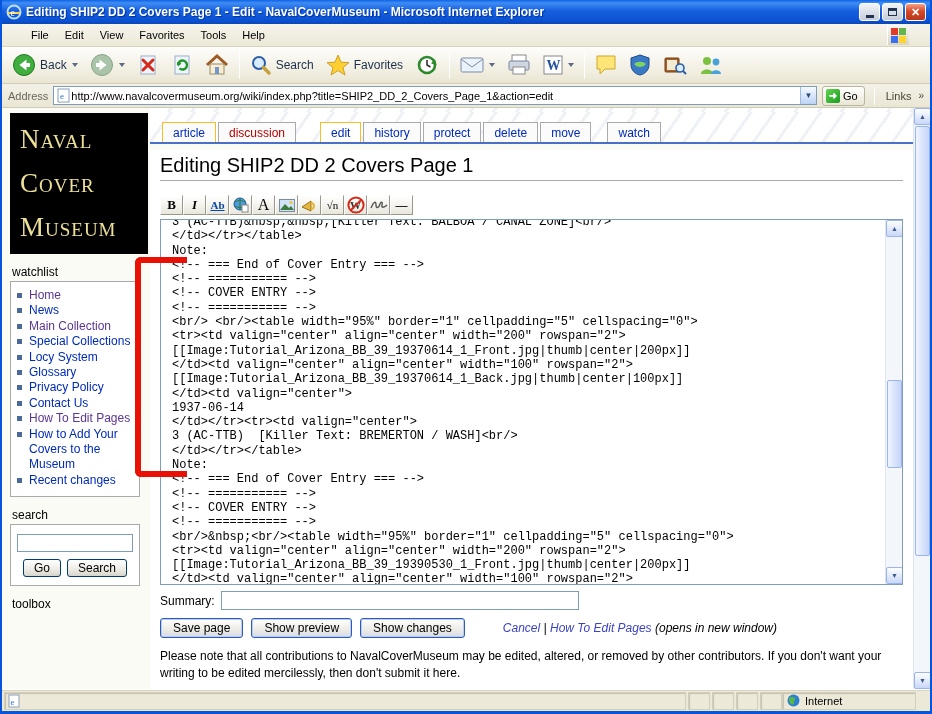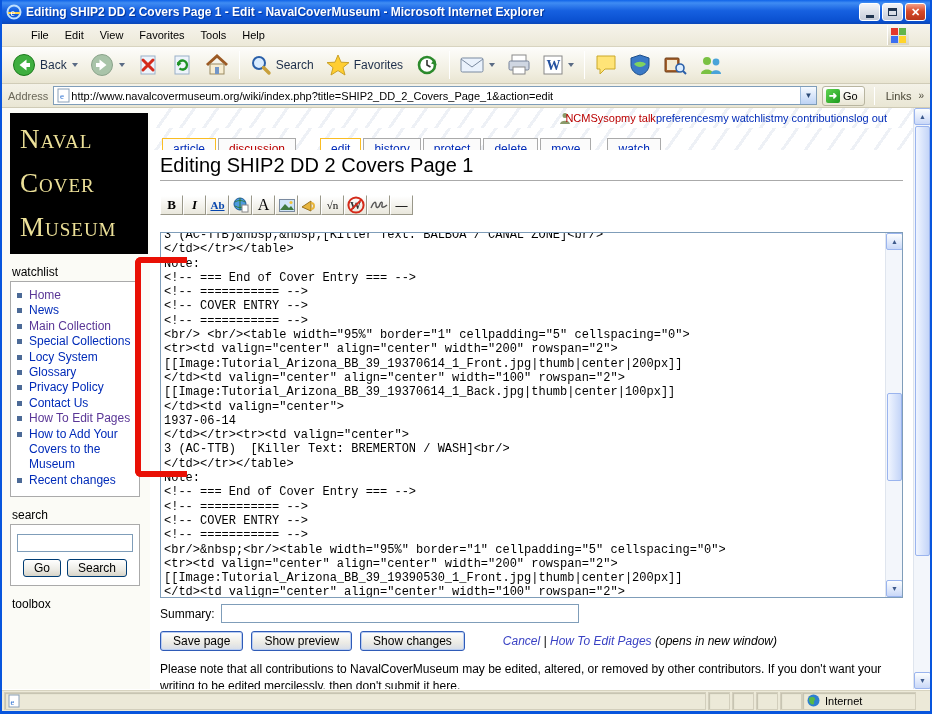--- a/index.html
+++ b/index.html
@@ -69,21 +69,21 @@
   .sb-thumb { position:absolute; left:1px; width:15px; border:1px solid #9ab4ee; border-radius:2px;
     background:linear-gradient(90deg,#f0f5ff,#c4d5f8); }
 
   .personal-bar { position:absolute; left:148px; right:17px; top:0; height:20px; display:flex; align-items:center;
     justify-content:flex-end; gap:0; padding-right:26px; font-size:11px;
     background:repeating-linear-gradient(125deg,#ffffff 0 16px,#eef1f6 16px 19px); }
   .plink { color:#002bb8; text-decoration:none; white-space:nowrap; }
   .plink.red { color:#ba0000; }
   .user-ico { width:12px; height:12px; margin-right:-6px; }
 
-  .tabs-row { position:absolute; left:148px; right:17px; top:20px; height:32px; display:flex; align-items:flex-end;
+  .tabs-row { position:absolute; left:148px; right:17px; top:4px; height:32px; display:flex; align-items:flex-end;
     padding-left:12px; background:repeating-linear-gradient(125deg,#ffffff 0 16px,#eef1f6 16px 19px);
     border-bottom:2px solid #4a6fc9; }
   .tab { font-size:12px; padding:3px 10px 2px; border:1px solid #aaa; border-bottom:none; background:#fbfbfb;
     margin-right:2px; color:#002bb8; white-space:nowrap; }
   .tab.gold { border-color:#fabd23; }
   .tab.sel { background:#fff; }
   .tab.redtxt { color:#ba0000;margin-top:20px; }
   .tab-gap { width:22px; }
 
   .sidebar { position:absolute; left:0; top:0; width:148px; bottom:0; padding:5px 0 0 8px; }
@@ -108,21 +108,21 @@
     margin-bottom:10px; }
   .edit-toolbar { display:flex; margin:14px 0 2px; }
   .ebtn { width:23px; height:20px; border:1px solid #9a988a; border-top-color:#fff; border-left-color:#fff;
     background:linear-gradient(180deg,#fff,#e9e7dc); display:flex; align-items:center; justify-content:center;
     font-family:"Liberation Serif", serif; font-size:12px; color:#000; }
   .ebtn b { font-size:13px; }
   .ebtn .ab { color:#0645ad; text-decoration:underline; font-weight:bold; font-size:11px; }
   .ebtn .bigA { font-size:16px; }
   .ebtn .dash { font-weight:bold; }
 
-  .editor { position:relative; height:366px; border:1px solid #7f9db9; background:#fff; overflow:hidden; margin-top:17px; }
+  .editor { position:relative; height:366px; border:1px solid #7f9db9; background:#fff; overflow:hidden; margin-top:4px;padding-left:8px; }
   .editor-text { white-space:pre; font-family:"Liberation Mono", monospace; font-size:12px; line-height:14.3px;
     color:#000; margin-top:-5px; padding-left:3px; overflow:hidden; height:372px; }
   .editor .v-scroll { position:absolute; top:0; right:0; width:17px; bottom:0; background:#f3f6fb; border-left:1px solid #dfe5ee; }
 
   .summary-row { display:flex; align-items:center; margin-top:6px; gap:6px; font-size:12px; }
   .summary-input { width:358px; height:19px; border:1px solid #7f9db9; font-size:12px; }
   .check-row { display:flex; align-items:center; margin-top:6px; font-size:12px; gap:4px; }
   .cb { width:13px; height:13px; border:1px solid #6a8db8; background:#fff; display:inline-block; }
   .check-row label { margin-right:8px; }
   .button-row { display:flex; align-items:center; margin-top:8px; gap:8px; font-size:12px; }
@@ -136,21 +136,21 @@
   .annotation { position:absolute; left:133px; top:149px; width:52px; height:220px;
     border-left:6px solid #e91005; border-top:6px solid #e91005; border-bottom:6px solid #e91005;
     border-radius:6px 0 0 6px; pointer-events:none; z-index:50; }
 
   
   .statusbar { height:22px; flex:0 0 22px; display:flex; align-items:center; background:#ece9d8;
     border-top:1px solid #fff; box-shadow:inset 0 1px 0 #d8d4c0; padding:0 2px; font-size:11px; color:#000; }
   .status-main { flex:1; height:18px; border:1px solid #d2cebc; box-shadow:inset 1px 1px 1px #c4c0ae;
     display:flex; align-items:center; padding-left:3px; gap:4px; }
   .status-cell { width:22px; height:18px; border:1px solid #d2cebc; box-shadow:inset 1px 1px 1px #c4c0ae; margin-left:2px; }
-  .status-zone { width:114px; height:18px; border:1px solid #d2cebc; box-shadow:inset 1px 1px 1px #c4c0ae;
+  .status-zone { width:134px; height:18px; border:1px solid #d2cebc; box-shadow:inset 1px 1px 1px #c4c0ae;
     margin-left:0; display:flex; align-items:center; gap:5px; padding-left:4px; }
   .grip { width:12px; height:18px; }
 </style>
 </head>
 <body>
 
 <div class="window">
 
   <div class="titlebar">
     <svg class="app-icon" viewBox="0 0 16 16">

